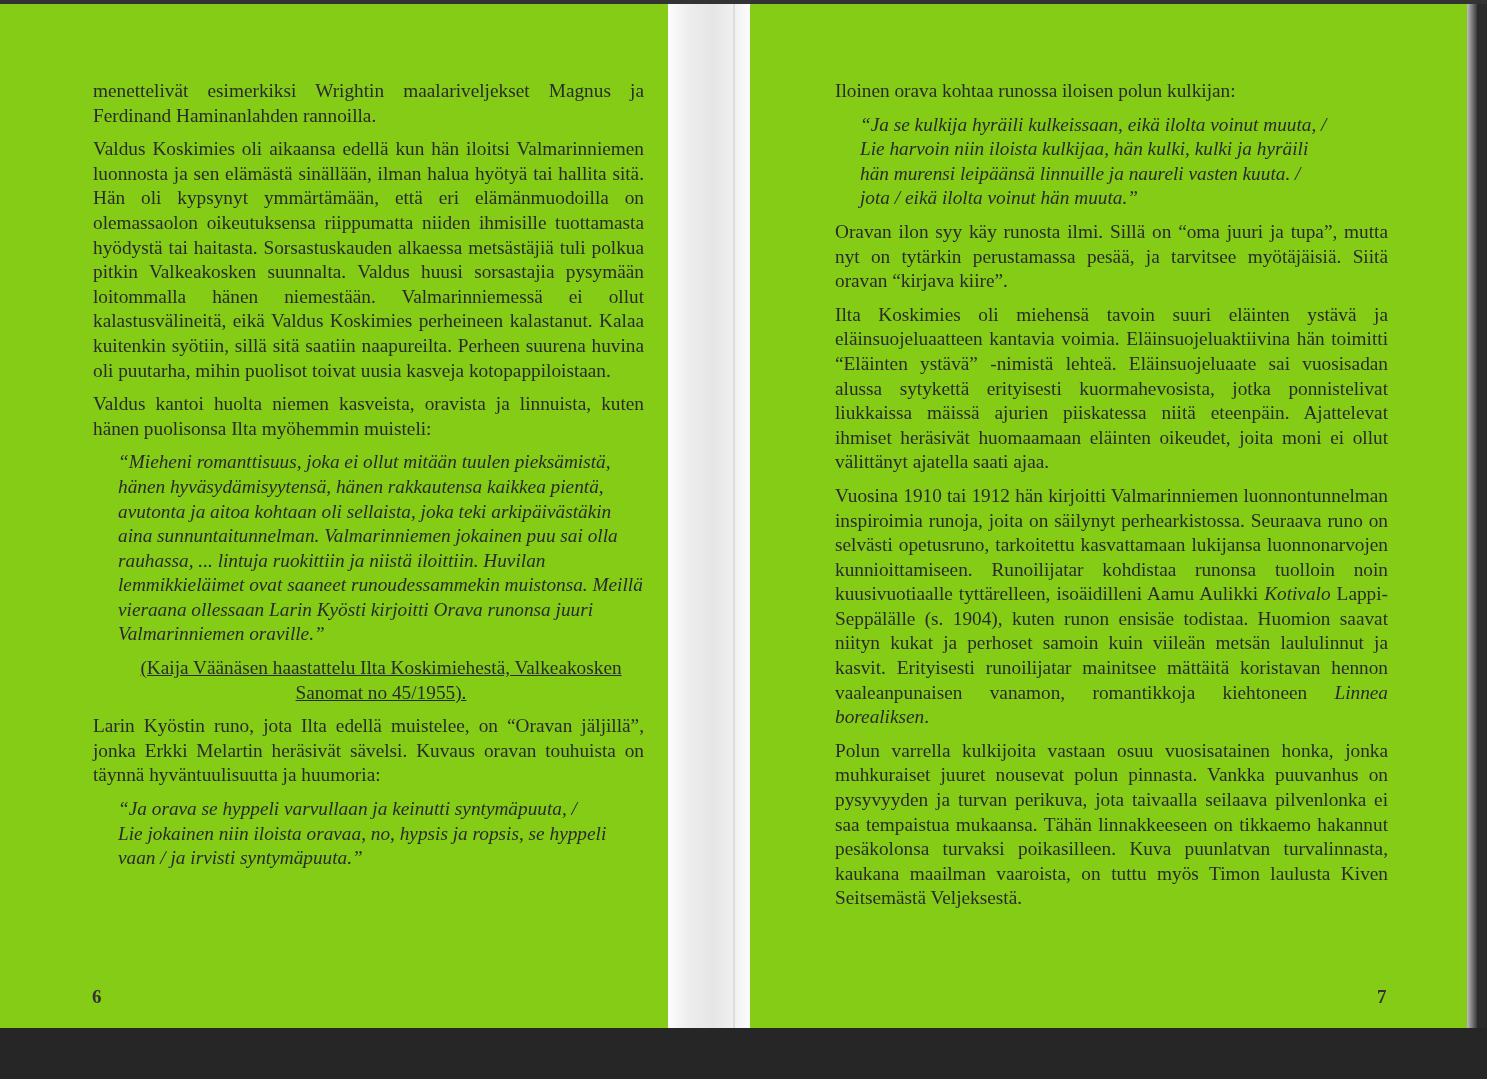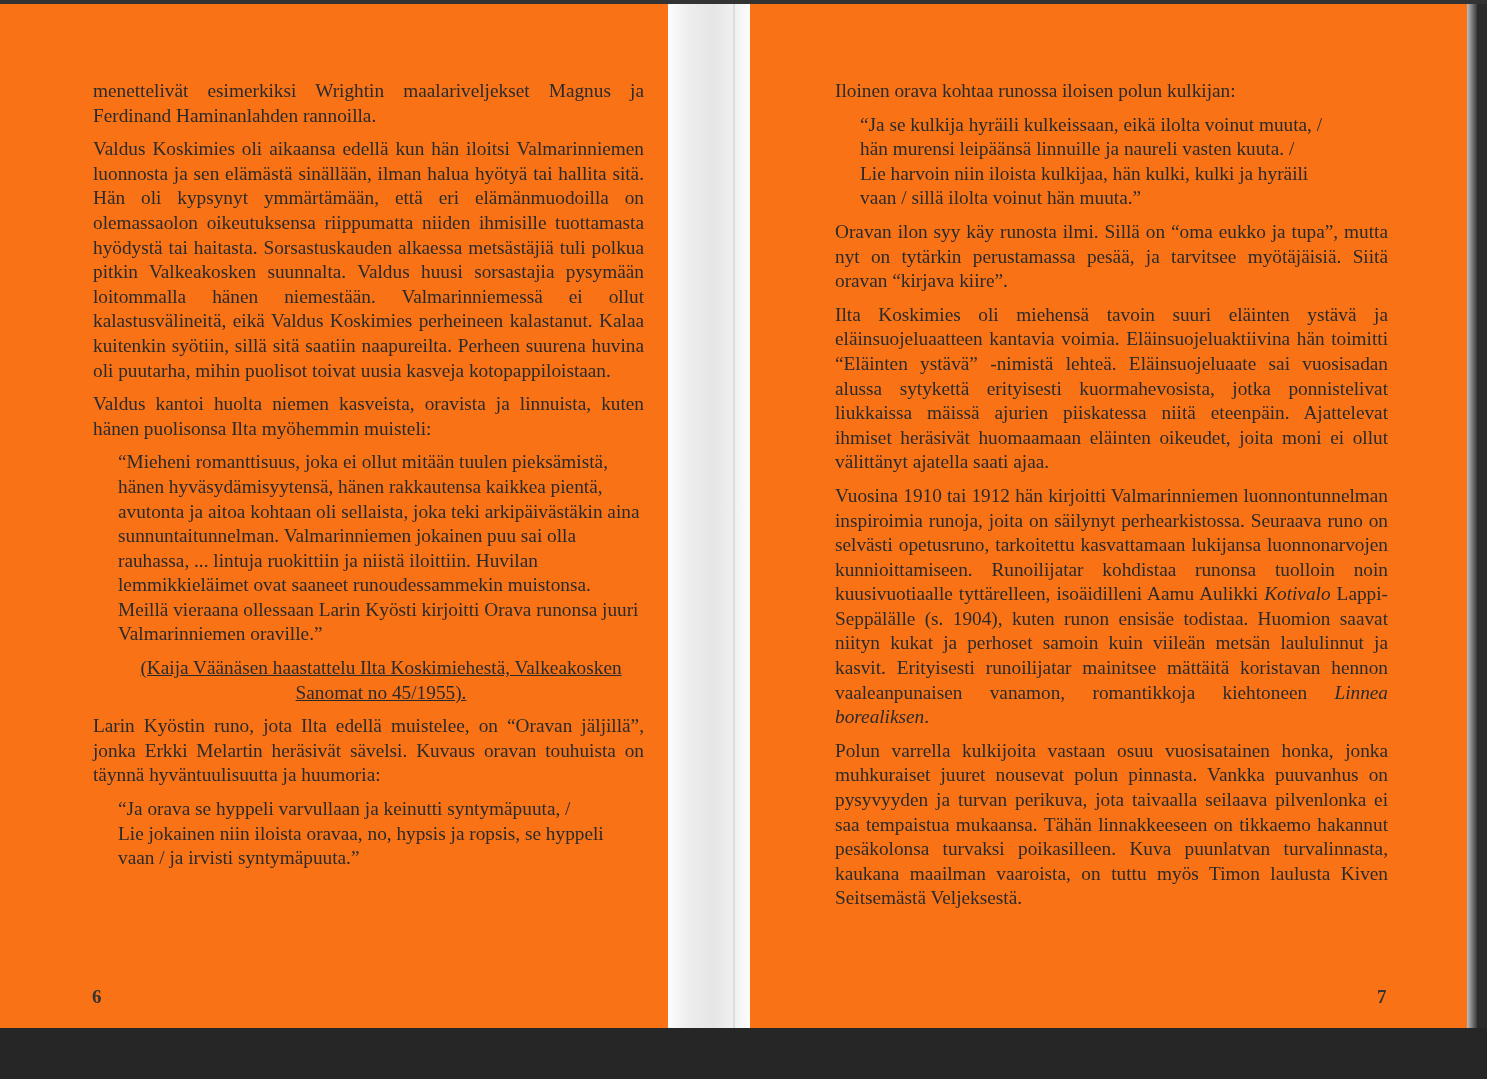--- a/index.html
+++ b/index.html
@@ -4,39 +4,39 @@
 <style>
   html, body { margin:0; padding:0; }
   body {
     width:1487px; height:1079px; overflow:hidden; position:relative;
     background:#2b2b2b;
     font-family:"Liberation Serif", "DejaVu Serif", serif;
     color:#2a2a2a;
   }
   .spread {
     position:absolute; left:0; top:4px; width:1477px; height:1024px;
-    background:#f97316;
+    background:#84cc16;
   }
   .page { position:absolute; top:0; height:100%; }
   .page.left { left:0; width:735px; }
   .page.right { left:735px; width:742px;border-radius:11px; }
   .gutter {
     position:absolute; left:668px; top:0; width:82px; height:100%;
     background:linear-gradient(to right,#fdfdfd 0%,#ededed 25%,#e6e6e6 55%,#f0f0f0 80%,#fdfdfd 100%);
   }
   .gutter-line { position:absolute; left:733px; top:0; width:2px; height:100%; background:#dcdcdc; }
   .right-edge { position:absolute; right:0; top:0; width:10px; height:100%;
     background:linear-gradient(to right,#bdbdbd,#3a3a3a); }
   .text-block {
     position:absolute; font-size:19.3px; line-height:24.6px; text-align:justify;
   }
   .left .text-block { left:93px; width:551px; top:75px; }
   .right .text-block { left:100px; width:553px; top:75px; }
   p { margin:0 0 9px 0; text-indent:0; }
-  .quote { margin:0 0 9px 0; padding-left:25px; text-align:left; }
+  .quote { margin:0 0 9px 0; padding-left:25px; text-align:left;font-style:italic; }
   .quote-line { display:block; }
   .quote.prose { text-align:left; }
   .citation { margin:0 0 9px 0; padding-left:25px; text-align:center;text-decoration:underline; }
   .page-num { position:absolute; top:982px; font-size:19px; font-weight:bold; color:#333; }
   .left .page-num { left:92px; }
   .right .page-num { left:642px; }
   em { }
   .bottom-bg { position:absolute; left:0; top:1028px; width:1487px; height:51px; background:#262626; }
   .top-bar { position:absolute; left:0; top:0; width:1487px; height:4px; background:#333; }
 </style>
@@ -63,25 +63,25 @@
       </div>
     </div>
     <div class="page-num">6</div>
   </div>
 
   <div class="page right">
     <div class="text-block">
       <p>Iloinen orava kohtaa runossa iloisen polun kulkijan:</p>
       <div class="quote">
         <span class="quote-line">“Ja se kulkija hyräili kulkeissaan, eikä ilolta voinut muuta, /</span>
+        <span class="quote-line">Lie harvoin niin iloista kulkijaa, hän kulki, kulki ja hyräili</span>
         <span class="quote-line">hän murensi leipäänsä linnuille ja naureli vasten kuuta. /</span>
-        <span class="quote-line">Lie harvoin niin iloista kulkijaa, hän kulki, kulki ja hyräili</span>
-        <span class="quote-line">vaan / sillä ilolta voinut hän muuta.”</span>
+        <span class="quote-line">jota / eikä ilolta voinut hän muuta.”</span>
       </div>
-      <p>Oravan ilon syy käy runosta ilmi. Sillä on “oma eukko ja tupa”, mutta nyt on tytärkin perustamassa pesää, ja tarvitsee myötäjäisiä. Siitä oravan “kirjava kiire”.</p>
+      <p>Oravan ilon syy käy runosta ilmi. Sillä on “oma juuri ja tupa”, mutta nyt on tytärkin perustamassa pesää, ja tarvitsee myötäjäisiä. Siitä oravan “kirjava kiire”.</p>
       <p>Ilta Koskimies oli miehensä tavoin suuri eläinten ystävä ja eläinsuojeluaatteen kantavia voimia. Eläinsuojeluaktiivina hän toimitti “Eläinten ystävä” -nimistä lehteä. Eläinsuojeluaate sai vuosisadan alussa sytykettä erityisesti kuormahevosista, jotka ponnistelivat liukkaissa mäissä ajurien piiskatessa niitä eteenpäin. Ajattelevat ihmiset heräsivät huomaamaan eläinten oikeudet, joita moni ei ollut välittänyt ajatella saati ajaa.</p>
       <p>
         <span>Vuosina 1910 tai 1912 hän kirjoitti Valmarinniemen luonnontunnelman inspiroimia runoja, joita on säilynyt perhearkistossa. Seuraava runo on selvästi opetusruno, tarkoitettu kasvattamaan lukijansa luonnonarvojen kunnioittamiseen. Runoilijatar kohdistaa runonsa tuolloin noin kuusivuotiaalle tyttärelleen, isoäidilleni Aamu Aulikki </span><em>Kotivalo</em><span> Lappi-Seppälälle (s. 1904), kuten runon ensisäe todistaa. Huomion saavat niityn kukat ja perhoset samoin kuin viileän metsän laululinnut ja kasvit. Erityisesti runoilijatar mainitsee mättäitä koristavan hennon vaaleanpunaisen vanamon, romantikkoja kiehtoneen </span><em>Linnea borealiksen</em><span>.</span>
       </p>
       <p>Polun varrella kulkijoita vastaan osuu vuosisatainen honka, jonka muhkuraiset juuret nousevat polun pinnasta. Vankka puuvanhus on pysyvyyden ja turvan perikuva, jota taivaalla seilaava pilvenlonka ei saa tempaistua mukaansa. Tähän linnakkeeseen on tikkaemo hakannut pesäkolonsa turvaksi poikasilleen. Kuva puunlatvan turvalinnasta, kaukana maailman vaaroista, on tuttu myös Timon laulusta Kiven Seitsemästä Veljeksestä.</p>
     </div>
     <div class="page-num">7</div>
   </div>
 
   <div class="right-edge"></div>

